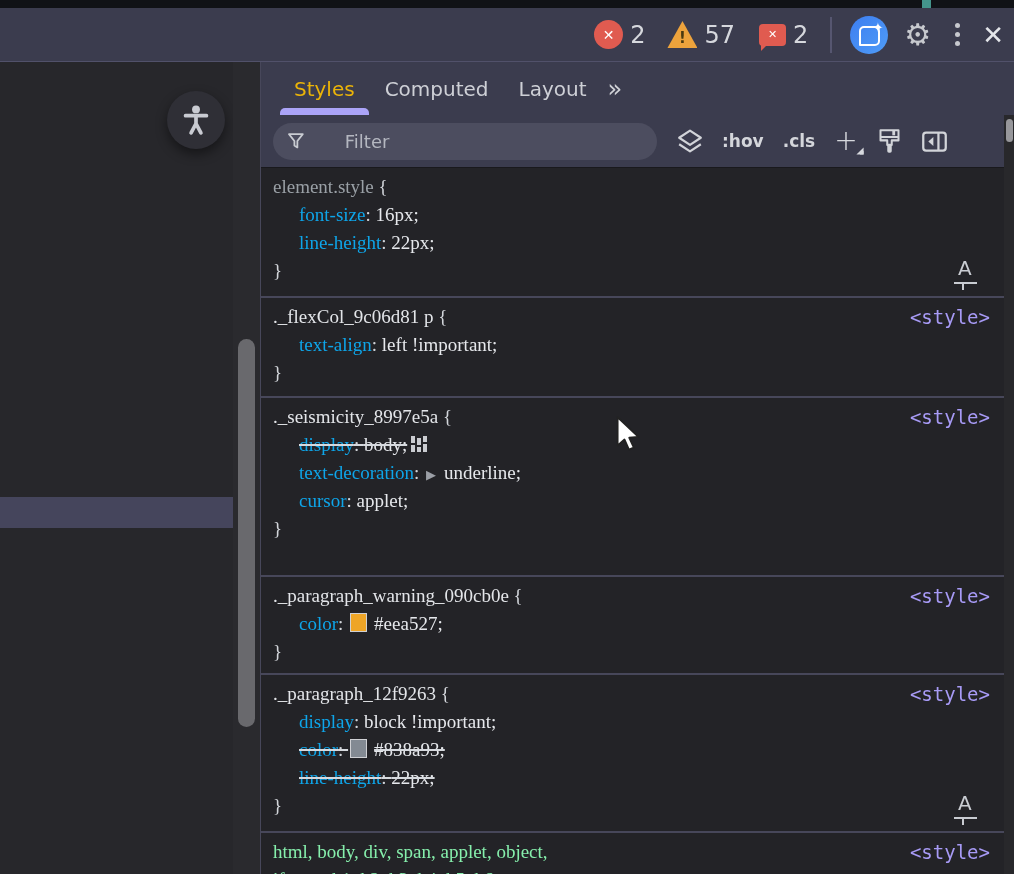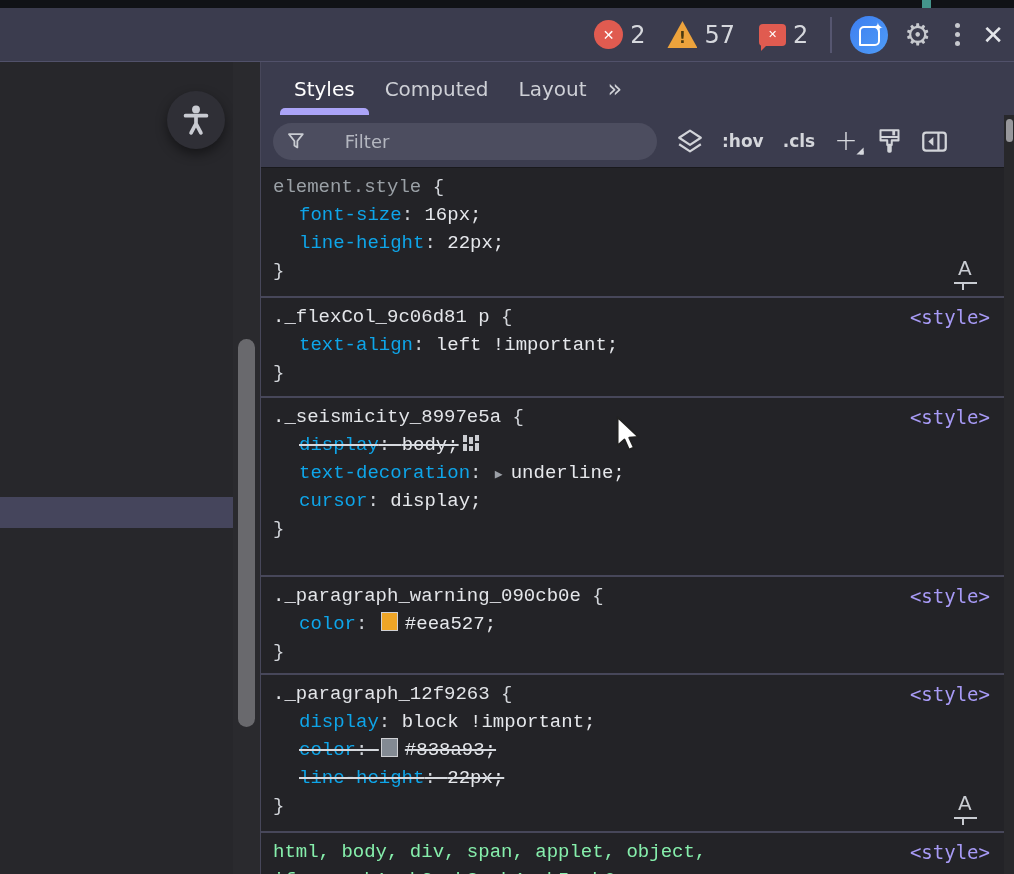--- a/index.html
+++ b/index.html
@@ -33,37 +33,37 @@
   .page{position:absolute;left:0;top:62px;width:233px;bottom:0;background:#27272b;}
   .hl-row{position:absolute;left:0;top:435px;width:233px;height:31px;background:#45455c;}
   .a11y-btn{position:absolute;left:167px;top:29px;width:58px;height:58px;border-radius:50%;background:#2f2f36;
             box-shadow:0 5px 12px rgba(0,0,0,.45);display:flex;align-items:center;justify-content:center;}
   .lscroll{position:absolute;left:233px;top:62px;width:27px;bottom:0;background:#2a2a2e;}
   .lscroll .thumb{position:absolute;left:5px;top:277px;width:17px;height:388px;border-radius:9px;background:#69696d;}
   
   .right-top{position:absolute;left:260px;top:62px;right:0;background:#3b3c4e;border-left:1px solid #47475a;box-sizing:border-box;}
   .tabs-row{height:53px;display:flex;align-items:center;padding-left:18px;gap:0;}
   .tab{position:relative;height:53px;display:flex;align-items:center;padding:0 15px;font-size:20px;color:#ced0d6;}
-  .tab.active{color:#ffffff;}
+  .tab.active{color:#eab308;}
   .tab.active:after{content:"";position:absolute;left:1px;right:1px;bottom:0;height:7px;border-radius:5px 5px 0 0;background:#aba4f8;}
   .more-tabs{color:#cfd1d6;font-size:24px;letter-spacing:-2px;padding-left:6px;}
   .filter-row{height:53px;display:flex;align-items:center;border-bottom:1px solid #19191d;box-sizing:border-box;}
   .filter-pill{margin-left:12px;width:384px;height:37px;border-radius:19px;background:#4c4d5f;display:flex;align-items:center;padding:0 14px;box-sizing:border-box;gap:28px;}
   .filter-pill input{background:transparent;border:none;outline:none;color:#e8eaed;font-size:18px;margin-left:10px;width:300px;font-family:"DejaVu Sans","Liberation Sans",sans-serif;}
   .filter-pill input::placeholder{color:#b4b7c0;}
   .ft-icons{display:flex;align-items:center;margin-left:20px;gap:19px;}
   .txt-toggle{color:#d4d6db;font-size:17px;font-weight:bold;}
   .plus-toggle{position:relative;color:#d6d8dd;font-size:28px;font-weight:300;line-height:26px;}
   .plus-toggle:after{content:"";position:absolute;right:-7px;bottom:-2px;border:5px solid transparent;border-right-color:#d6d8dd;border-bottom-color:#d6d8dd;transform:scale(.72);}
   
   .panel{position:absolute;left:260px;top:168px;width:744px;bottom:0;background:#232327;border-left:1px solid #47475a;box-sizing:border-box;overflow:hidden;}
   .rule{position:relative;border-bottom:2px solid #47475a;box-sizing:border-box;padding-top:5px;overflow:hidden;}
   .rule.r0{height:130px;} .rule.r1{height:100px;} .rule.r2{height:179px;}
   .rule.r3{height:98px;}  .rule.r4{height:158px;} .rule.r5{height:43px;border-bottom:none;}
-  .line{height:28px;line-height:28px;white-space:pre;font-family:Liberation Mono, monospace;font-size:19px;padding-left:12px;color:#d2d5da;}
+  .line{height:28px;line-height:28px;white-space:pre;font-family:Liberation Serif, serif;font-size:19px;padding-left:12px;color:#d2d5da;}
   .line.decl{padding-left:38px;}
   .sel{color:#e3e5e9;} .dimsel{color:#86efac;}
   .prop{color:#0ea5e9;} .val{color:#e6e8ec;} .punct{color:#d2d5da;}
   .elstyle{color:#9aa0a6;}
   .struck{text-decoration:line-through;text-decoration-color:#d6d9de;text-decoration-thickness:2px;}
   .dimline .prop{color:#557d9b;} .dimline .val,.dimline .punct{color:#9aa0a6;}
   .arrow{color:#9b9fa6;font-size:13px;margin:0 8px 0 2px;}
   .swatch{display:inline-block;width:17px;height:19px;margin:0 7px 0 2px;vertical-align:-2px;border:1px solid #cfd0d4;box-sizing:border-box;}
   .swatch.orange{background:#eea527;} .swatch.gray{background:#838a93;}
   .origin{position:absolute;right:14px;top:5px;height:28px;line-height:28px;font-family:"DejaVu Sans Mono","Liberation Mono",monospace;font-size:19px;color:#a79af5;}
@@ -195,21 +195,21 @@
             <g fill="#caccd1">
               <rect x="2" y="2" width="4" height="7"></rect>
               <rect x="8" y="4" width="4" height="7"></rect>
               <rect x="14" y="2" width="4" height="6"></rect>
               <rect x="2" y="11" width="4" height="7"></rect>
               <rect x="8" y="13" width="4" height="5"></rect>
               <rect x="14" y="10" width="4" height="8"></rect>
             </g>
           </svg></div>
       <div class="line decl"><span class="prop">text-decoration</span><span class="punct">: </span><span class="arrow">▶</span><span class="val">underline;</span></div>
-      <div class="line decl"><span class="prop">cursor</span><span class="punct">: </span><span class="val">display;</span></div>
+      <div class="line decl"><span class="prop">cursor</span><span class="punct">: </span><span class="val">applet;</span></div>
       <div class="line"><span class="punct">}</span></div>
     </div>
 
     <div class="rule r3">
       <a class="origin">&lt;style&gt;</a>
       <div class="line"><span class="sel">._paragraph_warning_090cb0e</span><span class="punct"> {</span></div>
       <div class="line decl"><span class="prop">color</span><span class="punct">: </span><span class="swatch orange"></span><span class="val">#eea527;</span></div>
       <div class="line"><span class="punct">}</span></div>
     </div>
 

